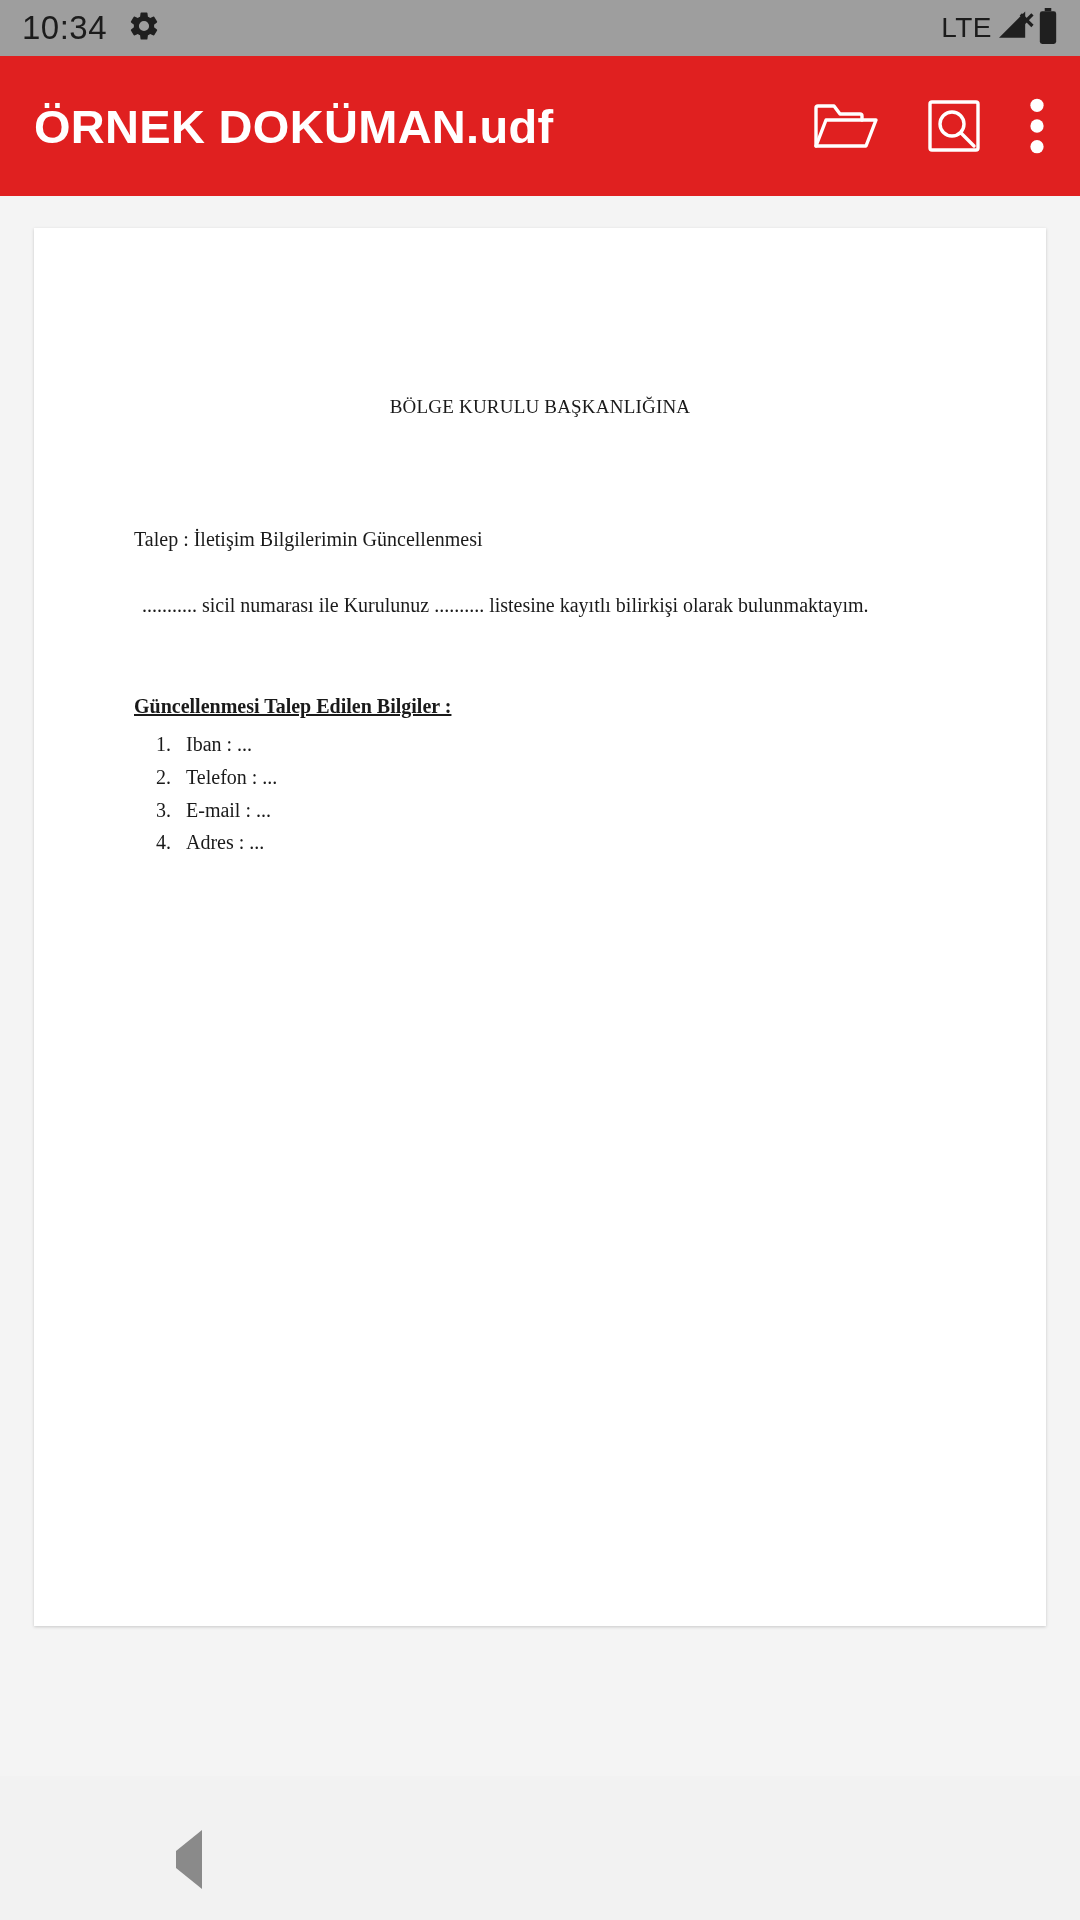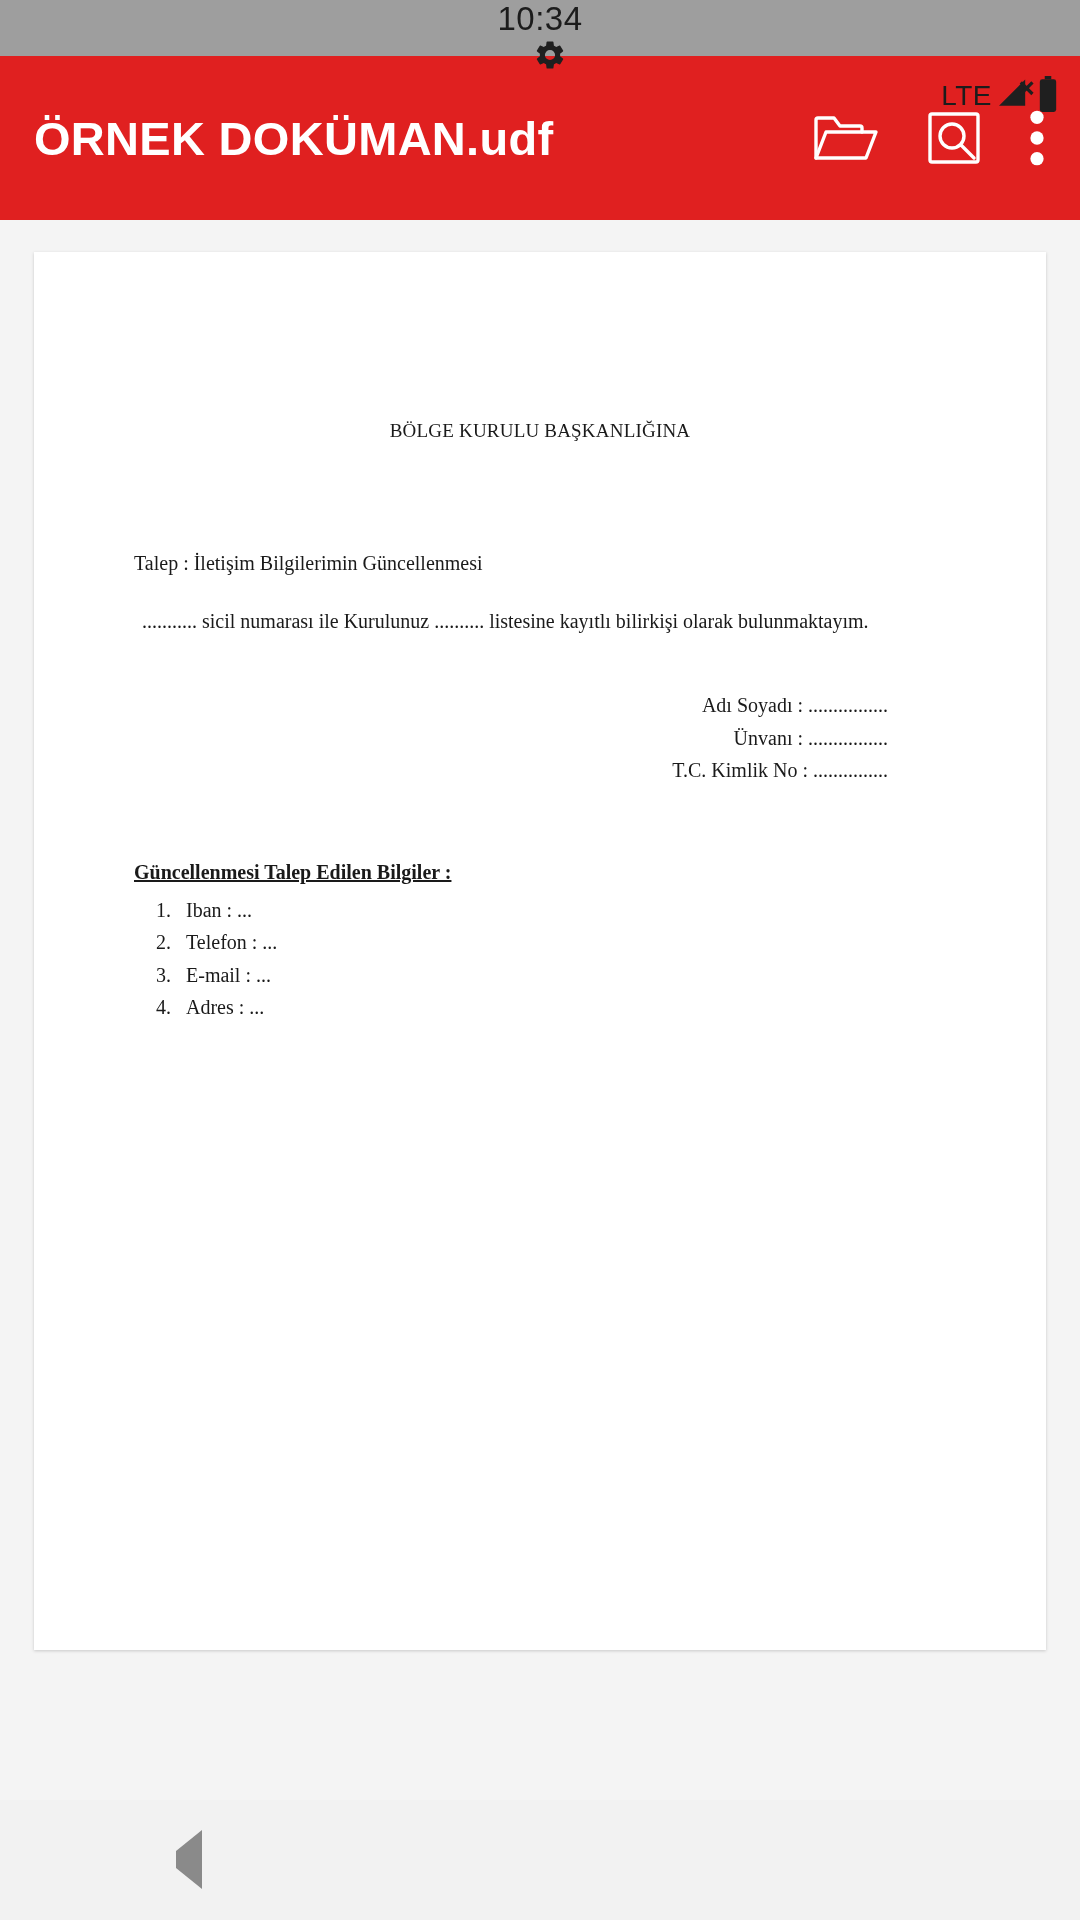--- a/index.html
+++ b/index.html
@@ -10,33 +10,32 @@
     overflow:hidden;
   }
 
   
   .status-bar{
     height:56px; width:100%;
     background:#9e9e9e;
     display:flex; align-items:center;
     padding:0 22px;
     color:#1f1f1f;
-    flex-direction:column;
   }
   .status-time{
     font-size:33px; font-weight:400; letter-spacing:0.5px;
     color:#1c1c1c;
   }
   .status-left-icons{ display:flex; align-items:center; margin-left:20px; }
   .status-right{ margin-left:auto; display:flex; align-items:center; gap:4px; }
   .lte-text{ font-size:28px; color:#1c1c1c; letter-spacing:0.5px; }
 
   
   .app-bar{
-    height:164px; width:100%;
+    height:140px; width:100%;
     background:#e02020;
     display:flex; align-items:center;
     padding:0 34px;
   }
   .app-title{
     color:#ffffff;
     font-size:47px;
     font-weight:bold;
     letter-spacing:0.3px;
     white-space:nowrap;
@@ -75,21 +74,21 @@
     font-weight:normal;
     font-size:19px;
     letter-spacing:0.2px;
     margin-top:168px;
   }
   .doc-subject{
     margin-top:110px;
     font-size:20px;
   }
   .doc-body{
-    margin-top:30px;
+    margin-top:38px;
     font-size:20px;
     line-height:1.62;
     padding-left:8px;
   }
   .doc-signature{
     margin-top:52px;
     font-size:20px;
     line-height:1.62;
     text-align:right;
     padding-right:58px;
@@ -189,25 +188,20 @@
 </div>
 
 <div class="doc-scroll">
   <div class="page">
     <div class="page-inner">
       <div class="doc-heading">BÖLGE KURULU BAŞKANLIĞINA</div>
       <div class="doc-subject">Talep : İletişim Bilgilerimin Güncellenmesi</div>
       <div class="doc-body">
         <div>........... sicil numarası ile Kurulunuz .......... listesine kayıtlı bilirkişi olarak bulunmaktayım.</div>
       </div>
-      <div class="doc-signature">
-        <div>Adı Soyadı   : ................</div>
-        <div>Ünvanı   : ................</div>
-        <div>T.C. Kimlik No : ...............</div>
-      </div>
       <div class="doc-list-title">Güncellenmesi Talep Edilen Bilgiler :</div>
       <div class="doc-list">
         <div class="doc-list-row">
           <span class="doc-list-num">1.</span>
           <span class="doc-list-text">Iban  : ...</span>
         </div>
         <div class="doc-list-row">
           <span class="doc-list-num">2.</span>
           <span class="doc-list-text">Telefon  : ...</span>
         </div>

